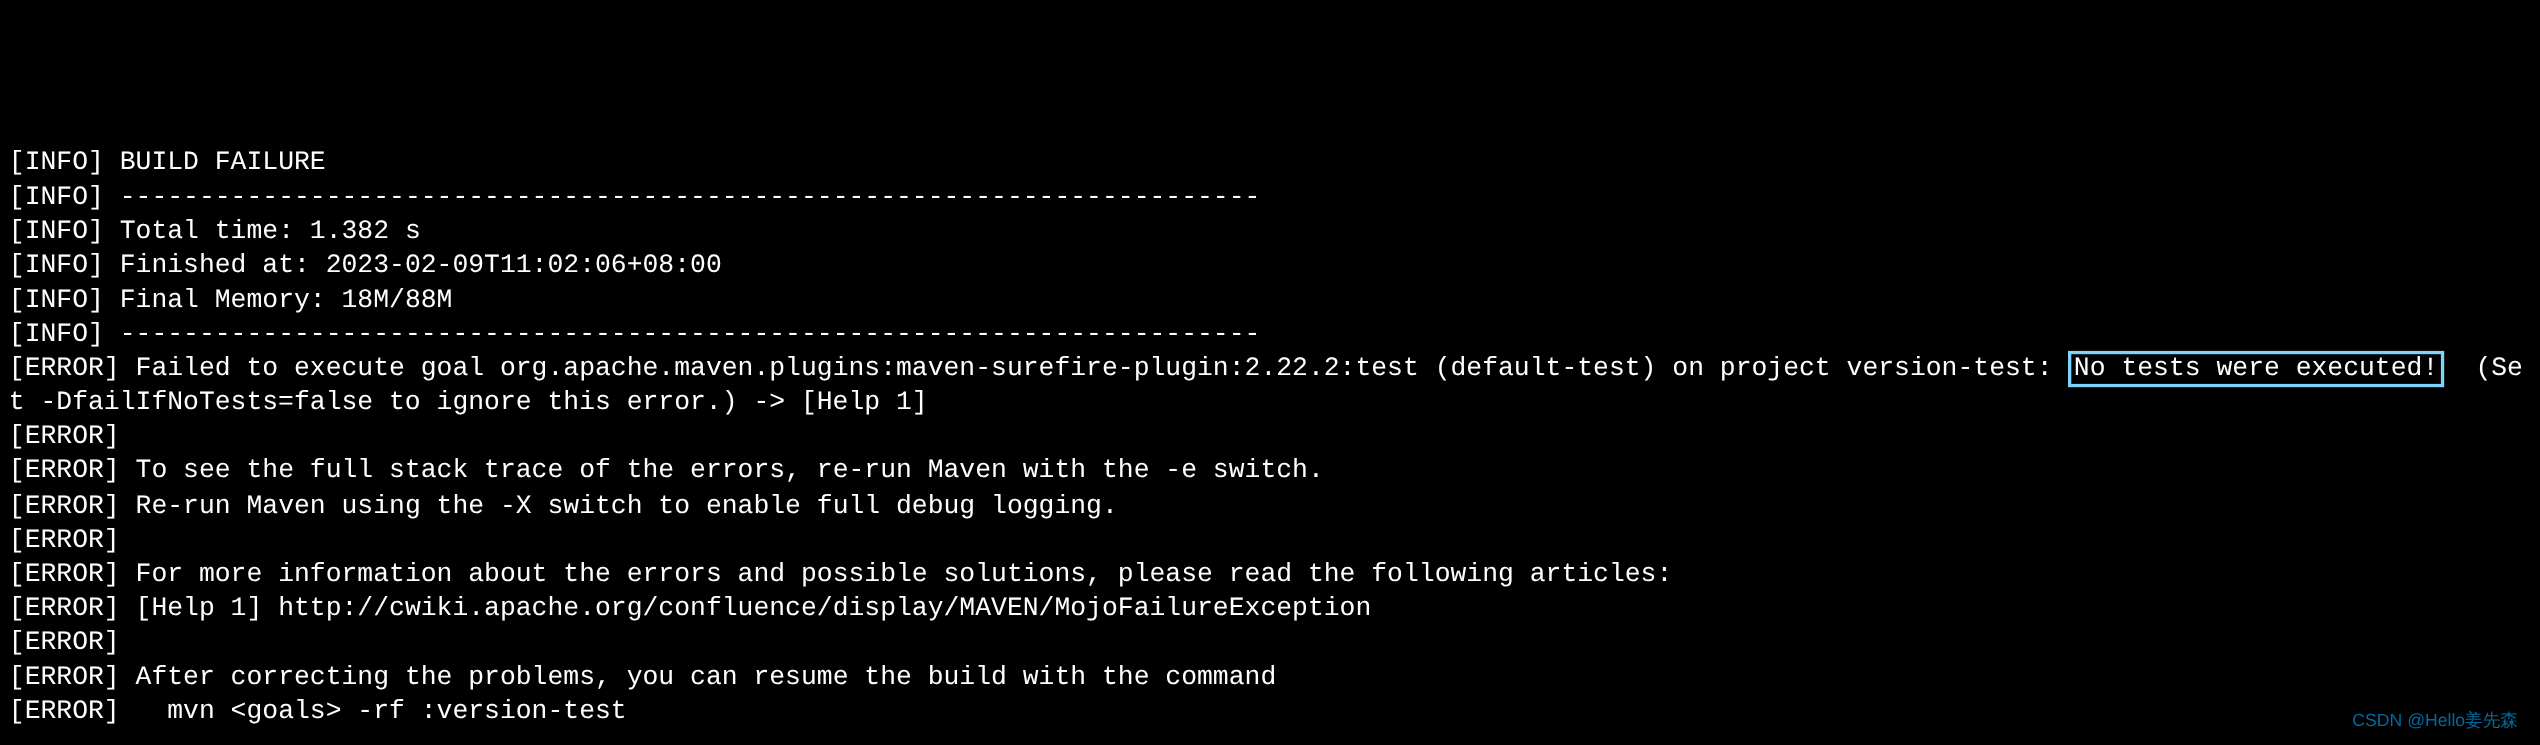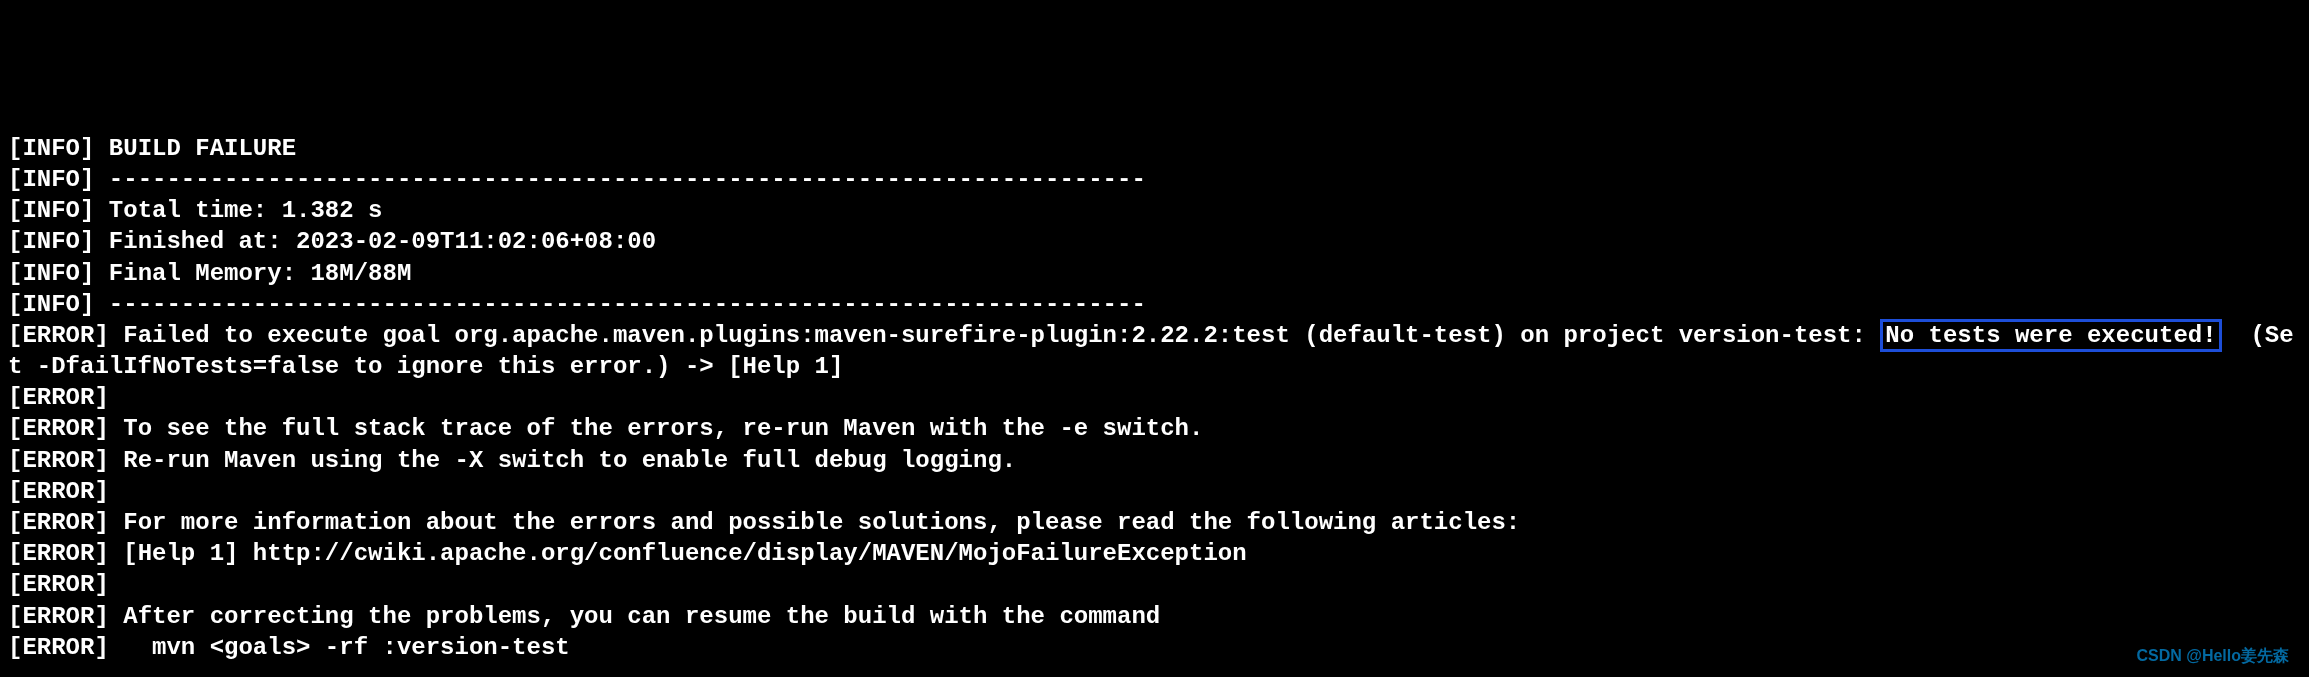--- a/index.html
+++ b/index.html
@@ -1,19 +1,18 @@
 <!DOCTYPE html>
 <html><head>
   <meta charset="utf-8">
   <style>
     * {
       margin: 0;
       padding: 0;
       box-sizing: border-box;
-      font-weight: bold;
     }
     body {
       background-color: #000000;
       color: #ffffff;
       font-family: 'Consolas', 'Monaco', 'Courier New', monospace;
       font-size: 24px;
       line-height: 1.3;
       padding: 8px;
       white-space: pre-wrap;
       word-wrap: break-word;
@@ -23,21 +22,21 @@
       overflow: hidden;
     }
     .terminal-output {
       white-space: pre-wrap;
       word-break: break-all;
     }
     .line {
       display: block;
     }
     .highlight-box {
-      border: 3px solid #1d4ed8;
+      border: 3px solid #7dd3fc;
       display: inline;
       padding: 0 2px;
     }
     .watermark {
       position: absolute;
       bottom: 10px;
       right: 20px;
       color: #0369a1;
       font-size: 16px;
       font-family: Arial, sans-serif;

